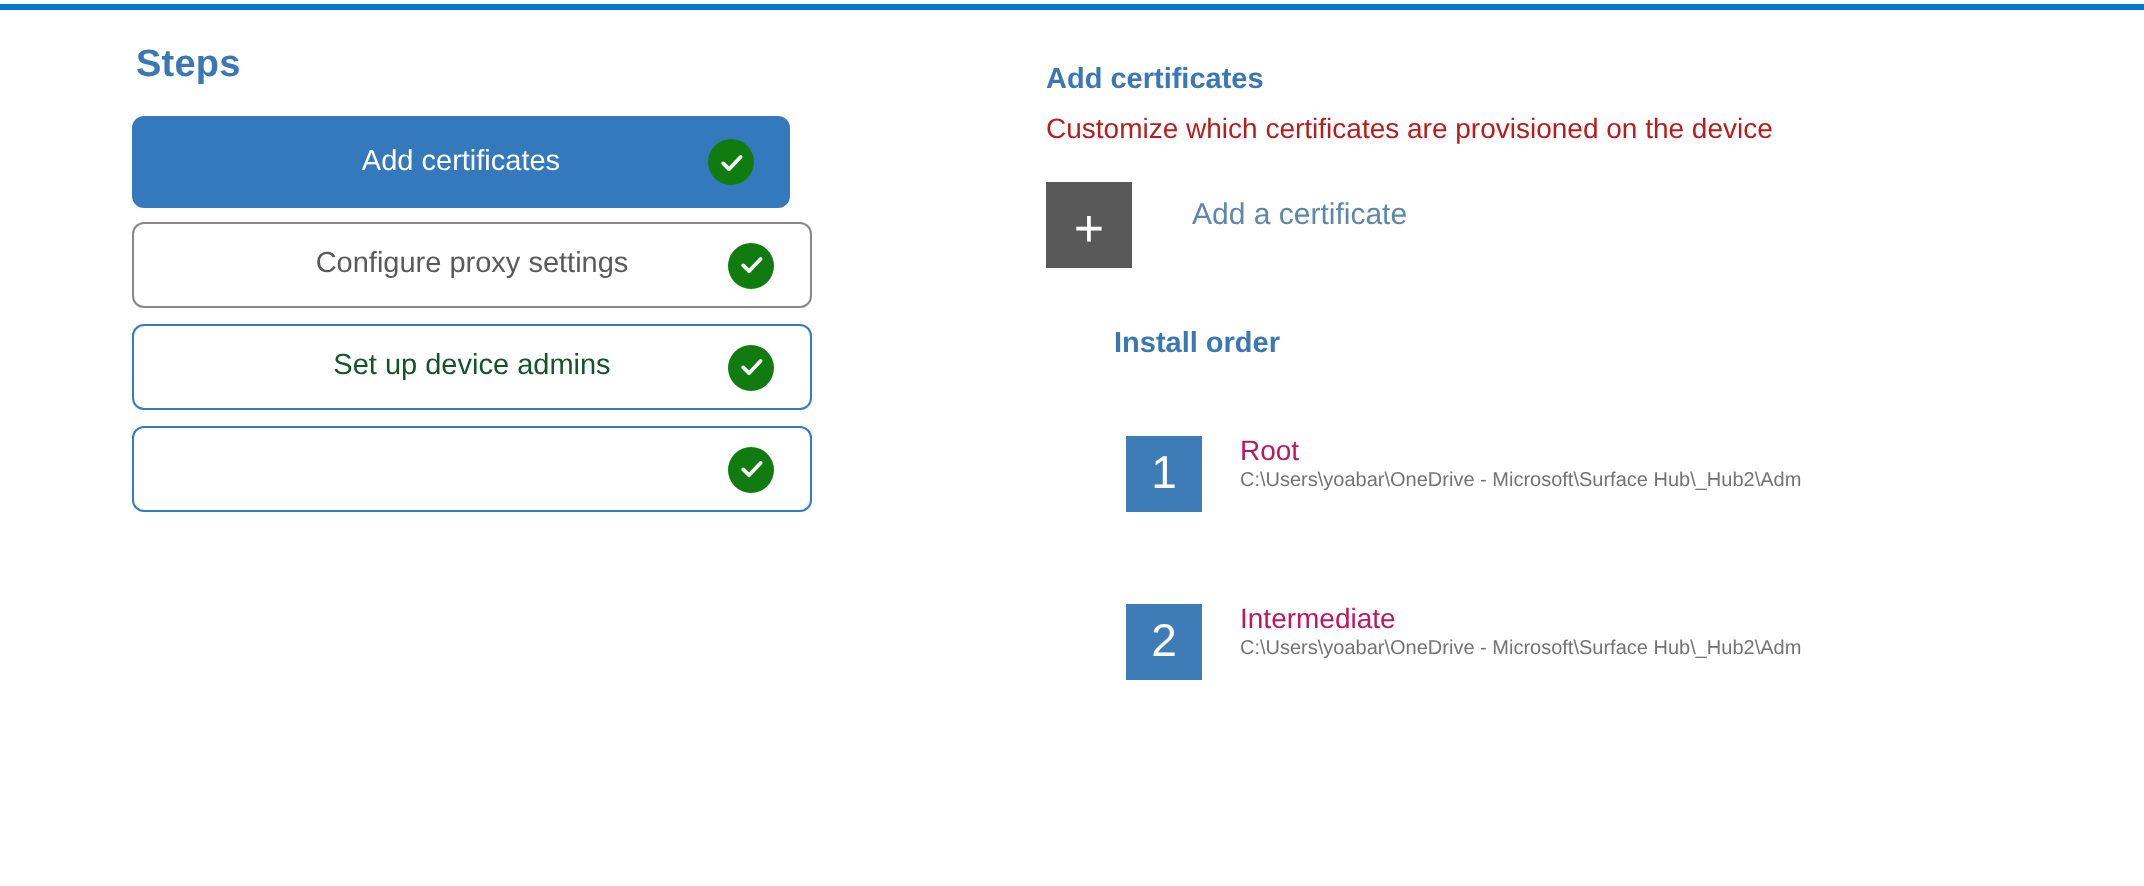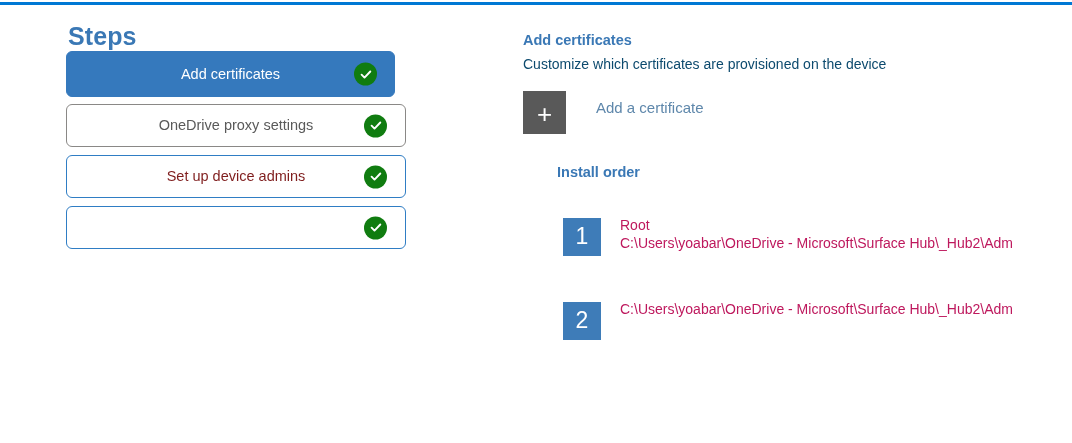--- a/index.html
+++ b/index.html
@@ -26,44 +26,44 @@
 
   
   #steps-panel {
     position: absolute;
     left: 66px;
     top: 22px;
     width: 340px;
   }
 
   #steps-heading {
-    font-size: 25px;
+    font-size: 19px;
     font-weight: bold;
     color: #3a78b5;
     letter-spacing: .1px;
-    margin: 0 0 0 2px;
+    margin: 0 0 14px 2px;
   }
 
   .step-btn {
     position: relative;
     box-sizing: border-box;
     height: 43px;
     border-radius: 6px;
     background: #ffffff;
     border: 1px solid #2f7dc4;
     display: flex;
     align-items: center;
     justify-content: center;
     margin-bottom: 8px;
     cursor: pointer;
     user-select: none;
   }
   .step-btn .step-label {
     font-size: 14.5px;
-    color: #7f1d1d;
+    color: #14532d;
     line-height: 1;
   }
 
   
   .step-btn.is-active {
     background: #3579bd;
     border-color: #3579bd;
     width: 329px;
     height: 46px;
     margin-bottom: 7px;
@@ -106,21 +106,21 @@
 
   .section-heading {
     font-size: 14.5px;
     font-weight: bold;
     color: #3a78b5;
     margin: 0;
     line-height: 1.2;
   }
   .section-sub {
     font-size: 14px;
-    color: #0c4a6e;
+    color: #b91c1c;
     margin: 7px 0 0 0;
     line-height: 1.2;
   }
 
   #add-cert-row {
     display: flex;
     align-items: flex-start;
     margin-top: 18px;
   }
   #add-cert-plus {
@@ -176,22 +176,22 @@
     margin-left: 19px;
     margin-top: -2px;
     white-space: nowrap;
   }
   .order-name {
     font-size: 14px;
     color: #be185d;
     line-height: 1.35;
   }
   .order-path {
-    font-size: 14px;
-    color: #be185d;
+    font-size: 10px;
+    color: #737373;
     line-height: 1.35;
   }
 </style>
 </head>
 <body>
 
 <div id="top-rule"></div>
 
 <div id="steps-panel">
 
@@ -200,21 +200,21 @@
   <div id="steps-list">
       <div class="step-btn is-active">
         <span class="step-label">Add certificates</span>
         <span class="check-badge">
           <svg width="14" height="14" viewBox="0 0 14 14" aria-hidden="true">
             <path d="M2.6 7.2 L5.5 10.1 L11.3 4.0" fill="none" stroke="#ffffff" stroke-width="1.9" stroke-linecap="round" stroke-linejoin="round"></path>
           </svg>
         </span>
       </div>
       <div class="step-btn is-neutral">
-        <span class="step-label">OneDrive proxy settings</span>
+        <span class="step-label">Configure proxy settings</span>
         <span class="check-badge">
           <svg width="14" height="14" viewBox="0 0 14 14" aria-hidden="true">
             <path d="M2.6 7.2 L5.5 10.1 L11.3 4.0" fill="none" stroke="#ffffff" stroke-width="1.9" stroke-linecap="round" stroke-linejoin="round"></path>
           </svg>
         </span>
       </div>
       <div class="step-btn">
         <span class="step-label">Set up device admins</span>
         <span class="check-badge">
           <svg width="14" height="14" viewBox="0 0 14 14" aria-hidden="true">
@@ -254,19 +254,20 @@
         <div class="order-item">
           <div class="order-badge">1</div>
           <div class="order-text">
             <div class="order-name">Root</div>
             <div class="order-path">C:\Users\yoabar\OneDrive - Microsoft\Surface Hub\_Hub2\Adm</div>
           </div>
         </div>
         <div class="order-item">
           <div class="order-badge">2</div>
           <div class="order-text">
+            <div class="order-name">Intermediate</div>
             <div class="order-path">C:\Users\yoabar\OneDrive - Microsoft\Surface Hub\_Hub2\Adm</div>
           </div>
         </div>
       </div>
   </div>
 
 </div>
 
 </body></html>

